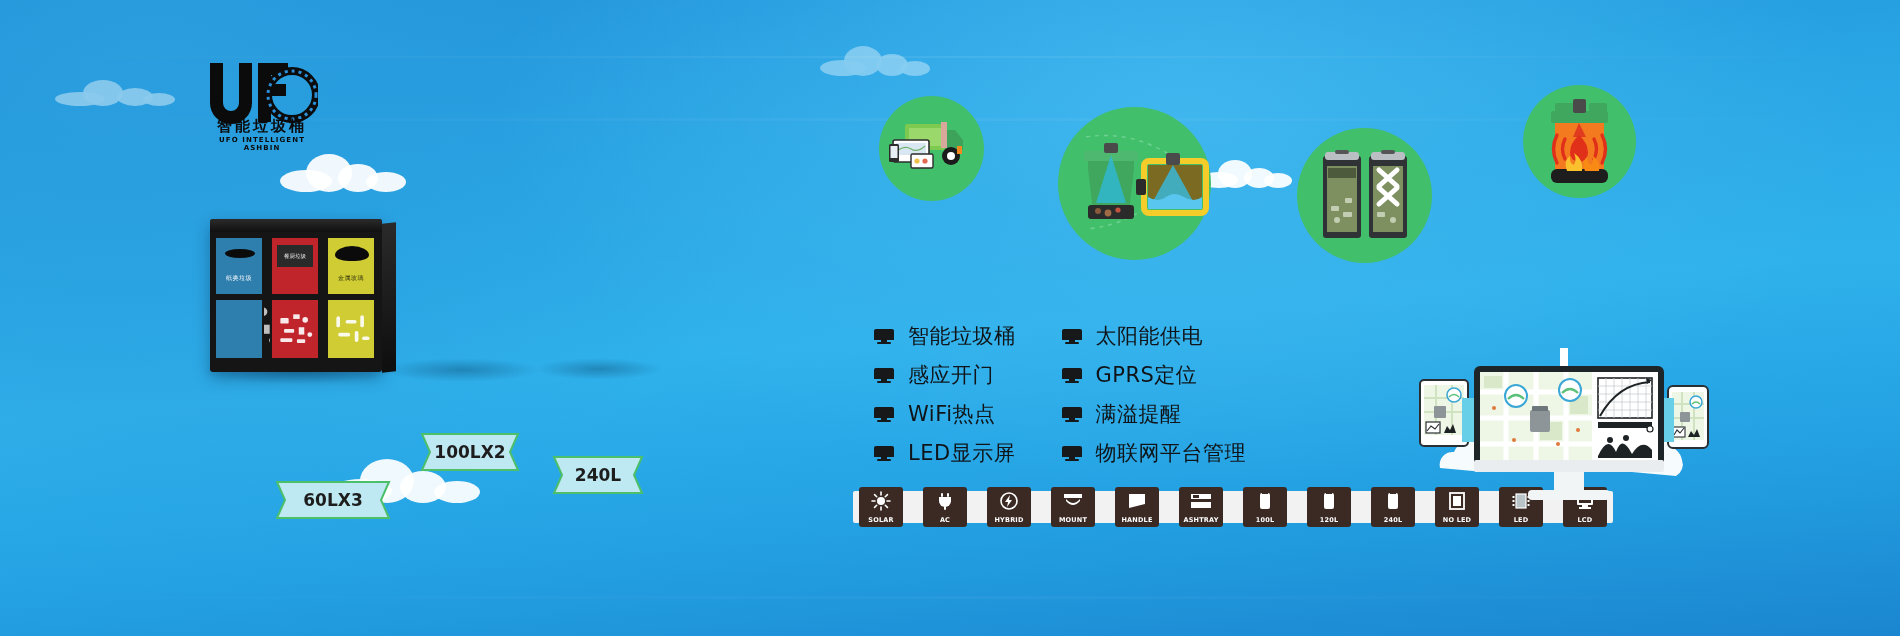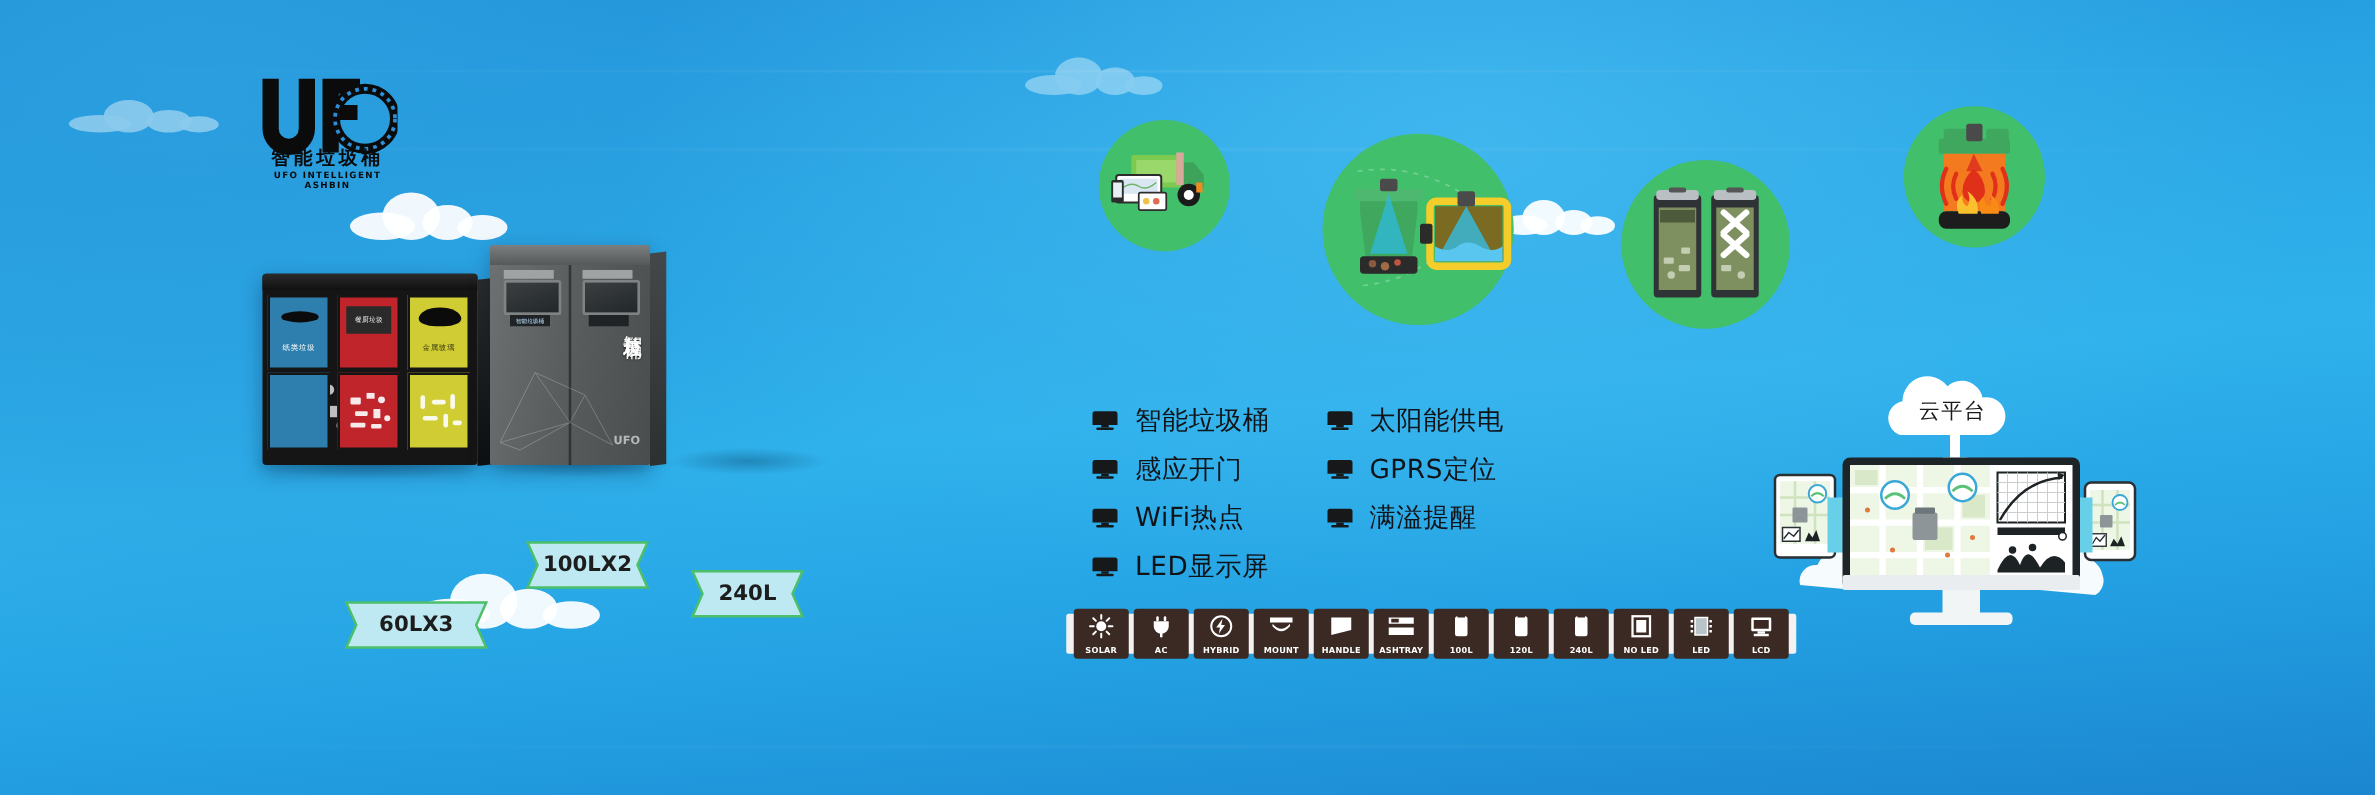--- a/index.html
+++ b/index.html
@@ -79,21 +79,21 @@
 
   
   .badge{position:absolute;border-radius:50%;background:#42bf6a;}
   .badge.b1{left:879px;top:96px;width:105px;height:105px;}
   .badge.b2{left:1058px;top:107px;width:153px;height:153px;}
   .badge.b3{left:1297px;top:128px;width:135px;height:135px;}
   .badge.b4{left:1523px;top:85px;width:113px;height:113px;}
   .badge-art{position:absolute;left:0;top:0;width:100%;height:100%;}
 
   
-  .strip{position:absolute;left:853px;top:491px;height:32px;background:#f2f2f2;display:flex;align-items:center;gap:4px;padding:4px 6px;box-sizing:border-box;border-radius:2px;}
+  .strip{position:absolute;left:853px;top:491px;height:32px;background:#f2f2f2;display:flex;align-items:center;gap:20px;padding:4px 6px;box-sizing:border-box;border-radius:2px;}
   .spec{width:44px;height:40px;background:#3b2a23;border-radius:3px;position:relative;overflow:hidden;}
   .spec .glyph{position:absolute;left:0;right:0;top:3px;height:22px;display:flex;align-items:center;justify-content:center;}
   .spec .lab{position:absolute;left:0;right:0;bottom:3px;text-align:center;color:#fff;font-size:6.5px;font-weight:bold;letter-spacing:.2px;}
 
   
   .cloudtag{position:absolute;left:1498px;top:300px;width:128px;height:62px;}
   .cloudtag .bub{position:absolute;left:0;top:0;width:128px;height:52px;}
   .cloudtag .tx{position:absolute;left:0;right:0;top:17px;text-align:center;color:#1b1b1b;font-size:17px;letter-spacing:1px;}
   .arrowdn{position:absolute;left:1553px;top:348px;width:22px;height:34px;}
 
@@ -216,48 +216,20 @@
           <rect x="28" y="26" width="4" height="12" rx="2"></rect>
             <rect x="36" y="32" width="8" height="4" rx="2"></rect>
         </g>
       </svg>
     </div>
 
     <div style="position:absolute;right:-14px;top:4px;width:14px;height:149px;background:linear-gradient(180deg,#2a2a2a,#0e0e0e);transform:skewY(-7deg);"></div>
   </div>
 
   <div class="shadowbase" style="left:382px;top:358px;width:160px;height:24px"></div>
-  <div class="bin2">
-    <div class="hood"></div>
-    <div class="sep"></div>
-
-    <div class="binlabel" style="left:11px;top:20px"></div>
-    <div class="binlabel" style="left:74px;top:20px"></div>
-
-    <div class="panelwin" style="left:11px"></div>
-    <div class="panelwin" style="left:74px"></div>
-
-    <div class="lcdmini" style="left:16px;top:56px;width:32px;height:9px;background:#1f2326">
-      <span style="font-size:4.5px;color:#bfe3ff">智能垃圾桶</span>
-    </div>
-    <div class="lcdmini" style="left:79px;top:56px;width:32px;height:9px;background:#1f2326"></div>
-
-    <svg style="position:absolute;left:2px;top:72px;width:120px;height:96px;opacity:.22" viewBox="0 0 120 96">
-      <g stroke="#ffffff" fill="none" stroke-width=".8">
-        <path d="M6 86 L34 30 L62 70 L22 92 Z"></path>
-          <path d="M34 30 L74 48 L62 70"></path>
-        <path d="M6 86 L62 70"></path>
-          <path d="M74 48 L96 88 L62 70"></path>
-      </g>
-    </svg>
-
-    <div class="vtext">智慧垃圾桶</div>
-    <div class="ufo-emb">UFO</div>
-    <div style="position:absolute;right:-13px;top:6px;width:13px;height:170px;background:linear-gradient(180deg,#44484a,#2d3031);transform:skewY(-7deg);"></div>
-  </div>
 
   <div class="shadowbase" style="left:534px;top:358px;width:130px;height:22px"></div>
 
   <div class="ribbon-wrap" style="left:275px;top:480px;width:116px;height:40px">
     <svg class="ribbon-shape" viewBox="0 0 116 40" preserveAspectRatio="none">
       <path d="M2 2 L114 2 L106 20 L114 38 L2 38 L10 20 Z" fill="#bfe9f2" stroke="#4cbf6a" stroke-width="2"></path>
     </svg>
     <div class="ribbon-label">60LX3</div>
   </div>
   <div class="ribbon-wrap" style="left:420px;top:432px;width:100px;height:40px">
@@ -422,20 +394,28 @@
         <span class="ftext">GPRS定位</span>
       </div>
       <div class="frow">
         <span class="monitor-ico">
             <span class="scr"></span>
             <span class="stand"></span>
             <span class="foot"></span>
           </span>
         <span class="ftext">满溢提醒</span>
       </div>
+      <div class="frow">
+        <span class="monitor-ico">
+            <span class="scr"></span>
+            <span class="stand"></span>
+            <span class="foot"></span>
+          </span>
+        <span class="ftext">物联网平台管理</span>
+      </div>
     </div>
   </div>
 
   <div class="strip">
 
     <div class="spec">
       <span class="glyph">
         <svg width="20" height="20" viewBox="0 0 20 20">
             <g fill="#fff">
               <circle cx="10" cy="10" r="4"></circle>
@@ -585,26 +565,20 @@
               <rect x="8" y="13" width="6" height="2"></rect>
               <rect x="5" y="15" width="12" height="2"></rect>
         <rect x="5" y="4" width="12" height="7" fill="#3b2a23"></rect>
             </g>
           </svg>
       </span>
       <span class="lab">LCD</span>
     </div>
   </div>
 
-  <div class="cloudtag">
-    <svg class="bub" viewBox="0 0 128 52">
-      <path d="M22 48 a14 14 0 0 1 2 -27 a20 20 0 0 1 36 -12 a17 17 0 0 1 28 9 a14 14 0 0 1 6 30 Z" fill="#ffffff"></path>
-    </svg>
-    <div class="tx">云平台</div>
-  </div>
   <svg class="arrowdn" viewBox="0 0 22 34">
     <path d="M7 0 h8 v18 h6 L11 33 L1 18 h6 Z" fill="#ffffff"></path>
   </svg>
 
   <div class="platform">
     <svg viewBox="0 0 300 160" width="300" height="160">
 
       <g fill="#ffffff" opacity=".96">
         <path d="M12 98 a16 16 0 0 1 6 -28 a22 22 0 0 1 40 -10 a17 17 0 0 1 24 14 a15 15 0 0 1 -4 24 Z"></path>
         <path d="M208 100 a16 16 0 0 1 8 -30 a22 22 0 0 1 40 -8 a17 17 0 0 1 26 16 a15 15 0 0 1 -6 22 Z"></path>

